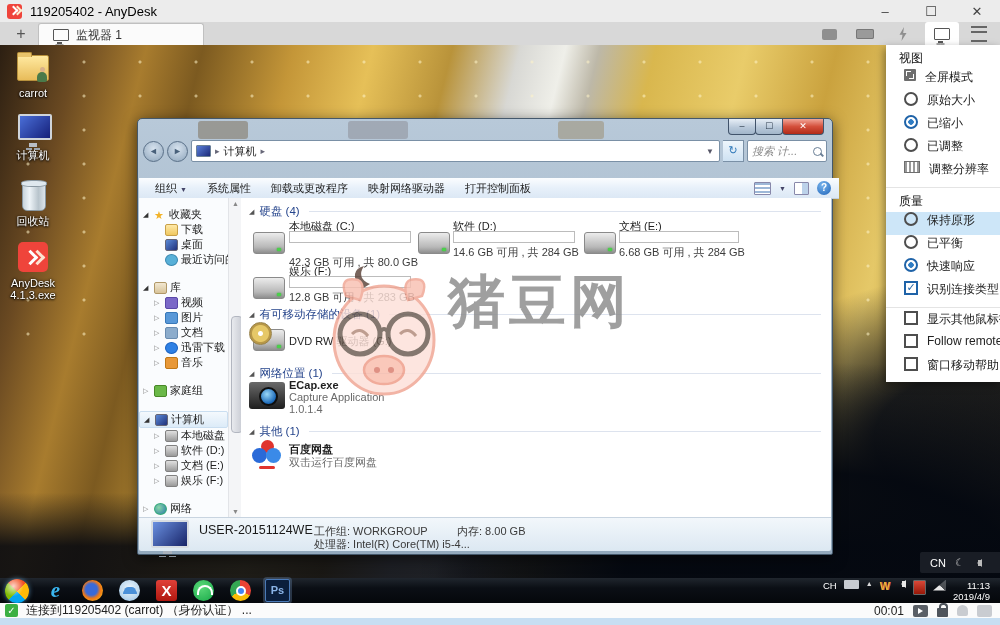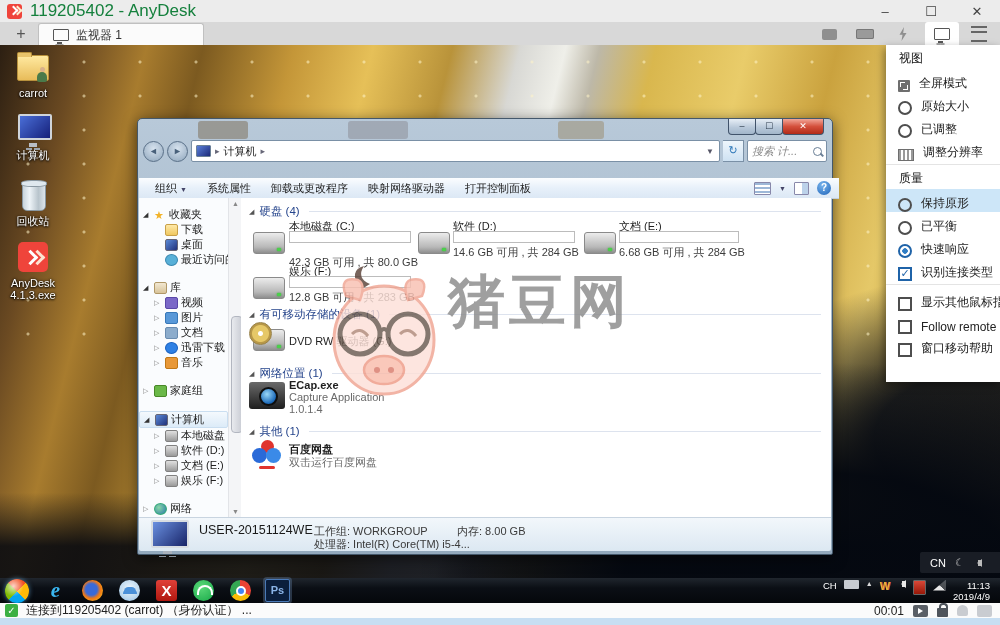--- a/index.html
+++ b/index.html
@@ -5,21 +5,21 @@
   html,body{margin:0;padding:0}
   body{font-family:"Liberation Sans","DejaVu Sans",sans-serif;background:#555}
   #screen{position:relative;width:1000px;height:625px;overflow:hidden;background:#888;font-size:12px}
   .abs{position:absolute}
 
   
   #titlebar{left:0;top:0;width:1000px;height:22px;background:#ececec;border-bottom:1px solid #dcdcdc;display:flex;align-items:center}
   .ad-logo{width:15px;height:15px;border-radius:3px;background:#ef443b;margin:0 8px 0 7px;position:relative;flex:none}
   .ad-logo:before{content:"";position:absolute;left:3px;top:3.5px;width:5px;height:5px;border:2px solid #fff;border-left:none;border-bottom:none;transform:rotate(45deg)}
   .ad-logo:after{content:"";position:absolute;left:7px;top:3.5px;width:5px;height:5px;border:2px solid #ffd;border-left:none;border-bottom:none;transform:rotate(45deg);opacity:.9}
-  #win-title{color:#15803d;font-size:17px}
+  #win-title{color:#000000;font-size:13px}
   #win-controls{margin-left:auto;display:flex;height:100%}
   .wc{width:46px;height:100%;display:flex;align-items:center;justify-content:center;color:#444;font-size:13px}
 
   #tabbar{left:0;top:22px;width:1000px;height:23px;background:#d8d8d8;border-bottom:1px solid #c4c4c4}
   #tab-plus{left:10px;top:24px;width:22px;height:20px;color:#555;font-size:16px;text-align:center;line-height:19px}
   #tab-monitor{left:38px;top:23px;width:150px;height:22px;background:#fbfbfb;border:1px solid #c0c0c0;border-bottom:none;border-radius:3px 3px 0 0;display:flex;align-items:center;gap:7px;padding-left:14px;color:#333}
   .mon-ico{width:14px;height:10px;border:1.5px solid #555;border-radius:1px;position:relative;flex:none}
   .mon-ico:after{content:"";position:absolute;left:3px;bottom:-4px;width:5px;height:2px;background:#555;box-shadow:-2px 2px 0 -0.5px #555,2px 2px 0 -0.5px #555}
   .tb-ico{top:24px;width:34px;height:20px;display:flex;align-items:center;justify-content:center}
   .chat-ico{width:15px;height:11px;background:#8f8f8f;border-radius:2px;position:relative}
@@ -143,21 +143,21 @@
   #d-name{position:absolute;left:60px;top:5px;font-size:12.5px;color:#1a1a1a}
   .d-field{position:absolute;font-size:11px;color:#3a3a3a;white-space:nowrap}
 
   
   #watermark{left:330px;top:262px;width:330px;height:145px;pointer-events:none;opacity:.82}
   #wm-title{position:absolute;left:118px;top:2px;font-size:57px;font-weight:bold;color:#8b8b8b;letter-spacing:4px;white-space:nowrap}
   #wm-url{position:absolute;left:120px;top:66px;font-size:25px;font-weight:bold;font-style:italic;color:#8b8b8b;white-space:nowrap}
   
   #dpanel{left:886px;top:45px;width:114px;height:334px;background:#fff;box-shadow:-2px 3px 8px rgba(0,0,0,.4);color:#222;overflow:hidden;padding-top:3px}
   .mhead{height:21px;display:flex;align-items:center;padding-left:13px;font-size:12px;color:#111}
-  .mrow{height:23px;display:flex;align-items:flex-end;gap:9px;padding-left:12px;font-size:12px;white-space:nowrap}
+  .mrow{height:23px;display:flex;align-items:flex-start;gap:9px;padding-left:18px;font-size:12px;white-space:nowrap}
   .mrow.hl{background:#cde6f8}
   .msep{height:1px;background:#e4e4e4;margin:3px 0}
   .radio{width:10px;height:10px;border:2px solid #4e4e4e;border-radius:50%;flex:none}
   .radio.sel{border-color:#1f63a8;background:radial-gradient(circle,#2e7cc4 0 2.5px,#fff 3px)}
   .cbx{width:10px;height:10px;border:2px solid #4e4e4e;flex:none;color:#1f63a8;font-size:11px;line-height:8px;text-align:center;font-weight:bold}
   .cbx.on{border-color:#1f63a8}
   .fs-ico{width:12px;height:12px;background:#6e6e6e;flex:none;position:relative;border-radius:1px}
   .fs-ico:after{content:"";position:absolute;left:2px;top:2px;width:4px;height:4px;border:1.5px solid #fff;border-right:none;border-bottom:none}
   .fs-ico:before{content:"";position:absolute;right:2px;bottom:2px;width:4px;height:4px;border:1.5px solid #fff;border-left:none;border-top:none}
   .res-ico{width:14px;height:10px;border:1.5px solid #6e6e6e;flex:none;background:repeating-linear-gradient(90deg,#9a9a9a 0 2px,#fff 2px 4px)}
@@ -502,20 +502,24 @@
     <div class="mhead">视图</div>
     <div class="mrow">
         <span class="fs-ico"></span>
         <span>全屏模式</span>
       </div>
     <div class="mrow">
         <span class="radio"></span>
         <span>原始大小</span>
       </div>
     <div class="mrow">
+        <span class="radio sel"></span>
+        <span>已缩小</span>
+      </div>
+    <div class="mrow">
         <span class="radio"></span>
         <span>已调整</span>
       </div>
     <div class="mrow">
         <span class="res-ico"></span>
         <span>调整分辨率</span>
       </div>
     <div class="msep"></div>
     <div class="mhead">质量</div>
     <div class="mrow hl">

